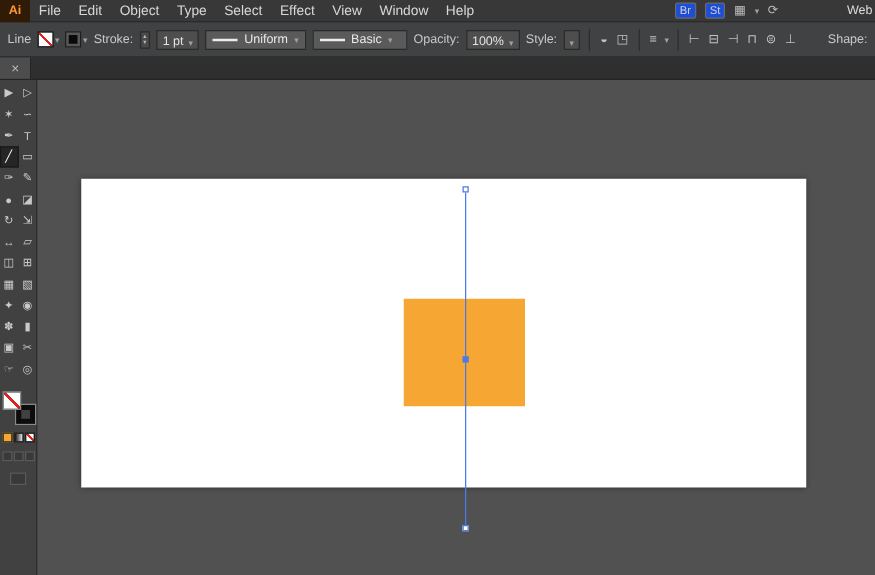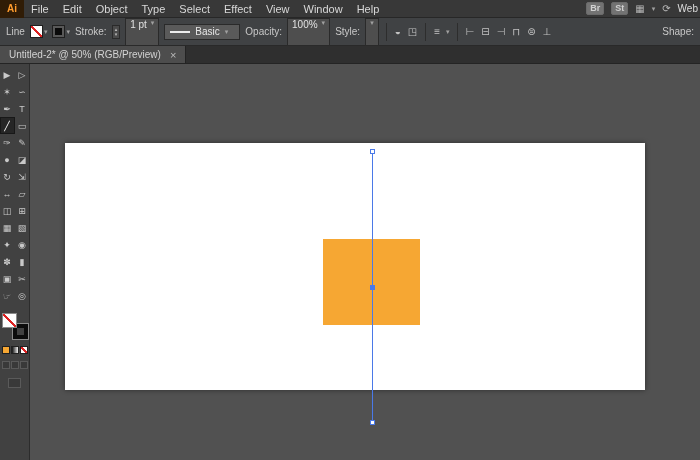--- a/index.html
+++ b/index.html
@@ -12,39 +12,39 @@
   }
 
   
   .menubar { flex: 0 0 18px; height: 18px; background: #383838; border-bottom: 1px solid #272727;
              display: flex; align-items: center; font-size: 11px; justify-content: center; }
   .ai-logo { width: 24px; height: 18px; background: #301c06; color: #ff9c2e; font-weight: bold;
              font-size: 10px; display: flex; align-items: center; justify-content: center; }
   .menu-item { padding: 0 7px; height: 100%; display: flex; align-items: center; color: #d8d8d8; cursor: default; }
   .menu-right { margin-left: auto; display: flex; align-items: center; gap: 7px; padding-right: 2px; }
   .mini-btn { border: 1px solid #6a6a6a; border-radius: 2px; font-size: 9px; padding: 0 3px;
-              height: 13px; line-height: 11px; background: #737373; color: #d0d0d0; font-weight: bold; }
+              height: 13px; line-height: 11px; background: #1d4ed8; color: #d0d0d0; }
   .mb-icon { font-size: 10px; color: #b8b8b8; }
   .chev { font-size: 7px; color: #a0a0a0; }
-  .workspace { font-size: 10px; color: #dddddd; white-space: nowrap; }
+  .workspace { font-size: 10px; color: #dddddd; white-space: nowrap; margin-left: 48px; }
 
   
   .controlbar { flex: 0 0 28px; height: 28px; background: #404244; border-bottom: 1px solid #292929;
                 display: flex; align-items: center; gap: 5px; padding: 0 6px; font-size: 10px; }
   .cb-label { color: #c8c8c8; white-space: nowrap; }
   .swatch-dd { display: flex; align-items: center; gap: 1px; }
   .fill-none { width: 13px; height: 13px; border: 1px solid #1f1f1f;
                background: linear-gradient(to top right, #ffffff 44%, #dd2222 44%, #dd2222 56%, #ffffff 56%); }
   .stroke-swatch-box { width: 13px; height: 13px; border: 1px solid #1f1f1f; background: #585858;
                display: flex; align-items: center; justify-content: center; }
   .stroke-swatch-box .inner { width: 7px; height: 7px; background: #0a0a0a; }
   .stepper { display: flex; flex-direction: column; background: #4a4a4a; border: 1px solid #2a2a2a;
              font-size: 5px; line-height: 5px; color: #bbbbbb; padding: 1px 2px; }
-  .input-dd { background: #4e4e4e; border: 1px solid #2a2a2a; height: 28px; display: flex;
-              align-items: flex-start; gap: 4px; padding: 0 4px; color: #e2e2e2; white-space: nowrap; }
+  .input-dd { background: #4e4e4e; border: 1px solid #2a2a2a; height: 16px; display: flex;
+              align-items: flex-end; gap: 4px; padding: 0 4px; color: #e2e2e2; white-space: nowrap; }
   .wide-dd { background: #5a5a5a; border: 1px solid #2a2a2a; height: 16px; display: flex;
              align-items: center; gap: 5px; padding: 0 5px; min-width: 76px; color: #e8e8e8; white-space: nowrap; }
   .line-preview { display: inline-block; width: 20px; border-top: 2px solid #ececec; }
   .cb-sep { width: 1px; height: 18px; background: #2d2d2d; margin: 0 2px; }
   .cb-icon { font-size: 10px; color: #c2c2c2; padding: 0 1px; }
   .shape-label { margin-left: auto; }
 
   
   .tabbar { flex: 0 0 18px; height: 18px; background: #2f2f2f; display: flex; border-bottom: 1px solid #242424; }
   .tab { background: #4d4d4d; display: flex; align-items: center; gap: 9px; padding: 0 9px;
@@ -132,20 +132,25 @@
     <div class="stepper">
       <span>▴</span>
       <span>▾</span>
     </div>
     <div class="input-dd">
       <span>1 pt</span>
       <span class="chev">▾</span>
     </div>
     <div class="wide-dd">
       <span class="line-preview"></span>
+      <span>Uniform</span>
+      <span class="chev">▾</span>
+    </div>
+    <div class="wide-dd">
+      <span class="line-preview"></span>
       <span>Basic</span>
       <span class="chev">▾</span>
     </div>
     <span class="cb-label">Opacity:</span>
     <div class="input-dd">
       <span>100%</span>
       <span class="chev">▾</span>
     </div>
     <span class="cb-label">Style:</span>
     <div class="input-dd">
@@ -162,21 +167,20 @@
     <span class="cb-icon">⊟</span>
     <span class="cb-icon">⊣</span>
     <span class="cb-icon">⊓</span>
     <span class="cb-icon">⊜</span>
     <span class="cb-icon">⊥</span>
     <span class="cb-label shape-label">Shape:</span>
   </div>
 
   <div class="tabbar">
     <div class="tab">
-      <span>Untitled-2* @ 50% (RGB/Preview)</span>
       <span class="tab-close">×</span>
     </div>
   </div>
 
   <div class="main">
 
     <div class="toolspanel">
       <div class="tools-grid">
         <span class="tool">▶</span>
         <span class="tool">▷</span>

